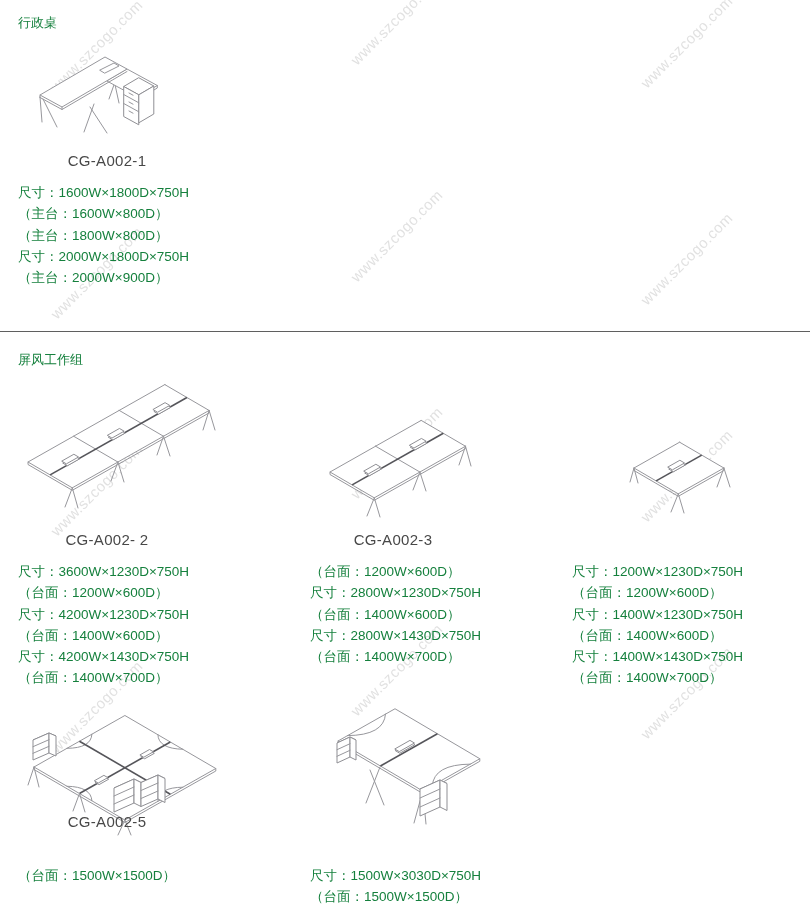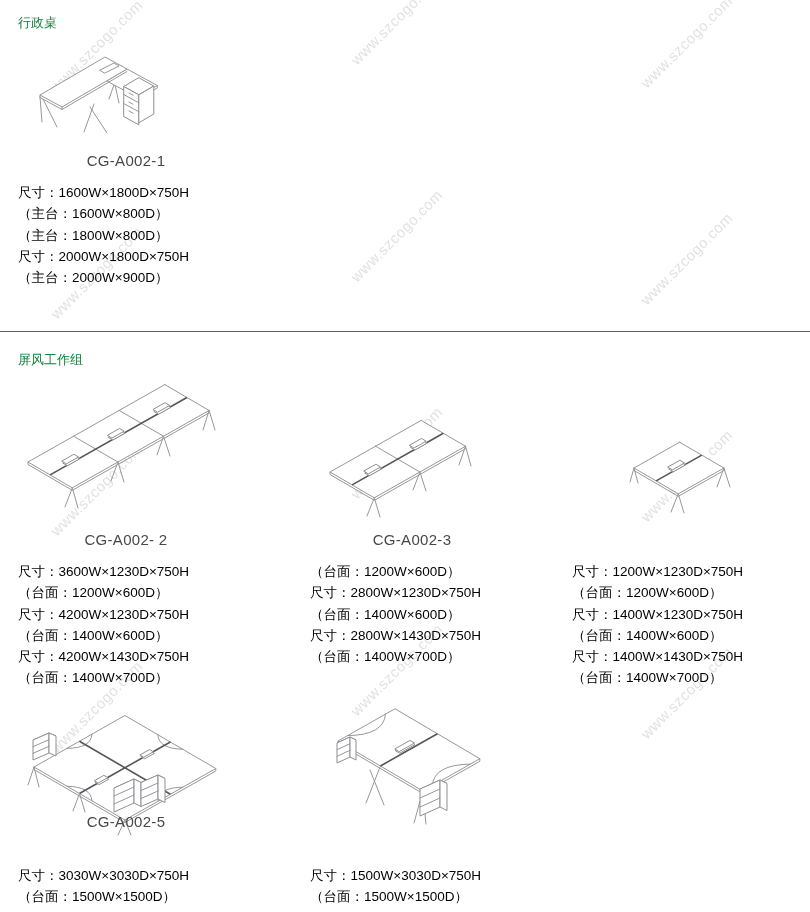--- a/index.html
+++ b/index.html
@@ -6,22 +6,22 @@
   .page{
     position:relative;width:810px;height:912px;background:#fff;overflow:hidden;
     font-family:"Liberation Sans","DejaVu Sans",sans-serif;
   }
   .watermark{
     position:absolute;color:#dcdcdc;font-size:15px;letter-spacing:.5px;white-space:nowrap;
     transform:rotate(-45deg);transform-origin:0 0;opacity:.85;pointer-events:none;user-select:none;
   }
   .sec-heading{position:absolute;font-size:13px;color:#15803d;}
   .figure{position:absolute;}
-  .code{position:absolute;text-align:center;font-size:15px;color:#484848;letter-spacing:.3px;padding-left:19px;}
-  .specs{position:absolute;font-size:13.5px;color:#000000;line-height:21.3px;}
+  .code{position:absolute;text-align:center;font-size:15px;color:#484848;letter-spacing:.3px;}
+  .specs{position:absolute;font-size:13.5px;color:#15803d;line-height:21.3px;}
   .divider{position:absolute;left:0;width:810px;height:1px;background:#5f5f5f;}
   svg{display:block;}
   svg *{vector-effect:non-scaling-stroke;}
   .ln{stroke:#97979c;stroke-width:1;fill:none;stroke-linecap:round;}
   .top{stroke:#97979c;stroke-width:1;fill:#ffffff;}
   .spine{stroke:#55555a;stroke-width:1.6;fill:none;}
   .box{stroke:#8f8f94;stroke-width:1;fill:#ffffff;}
 </style>
 </head>
 <body>
@@ -228,21 +228,20 @@
       <polygon class="box" points="120,92 140,83 147,86.5 127,95.5"></polygon>
       <polygon class="box" points="120,92 140,83 140,110 120,119"></polygon>
       <polygon class="box" points="140,83 147,86.5 147,113.5 140,110"></polygon>
       <path class="ln" d="M120,101 L140,92 M120,110 L140,101"></path>
     </svg>
   </div>
 
   <div class="code" style="left:0;top:813px;width:214px">CG-A002-5</div>
 
   <div class="specs" style="left:18px;top:865px">
-    <div>尺寸：3030W×3030D×750H</div>
     <div>（台面：1500W×1500D）</div>
   </div>
   <div class="specs" style="left:310px;top:865px">
     <div>尺寸：1500W×3030D×750H</div>
     <div>（台面：1500W×1500D）</div>
   </div>
 
 </div>
 
 </body></html>

